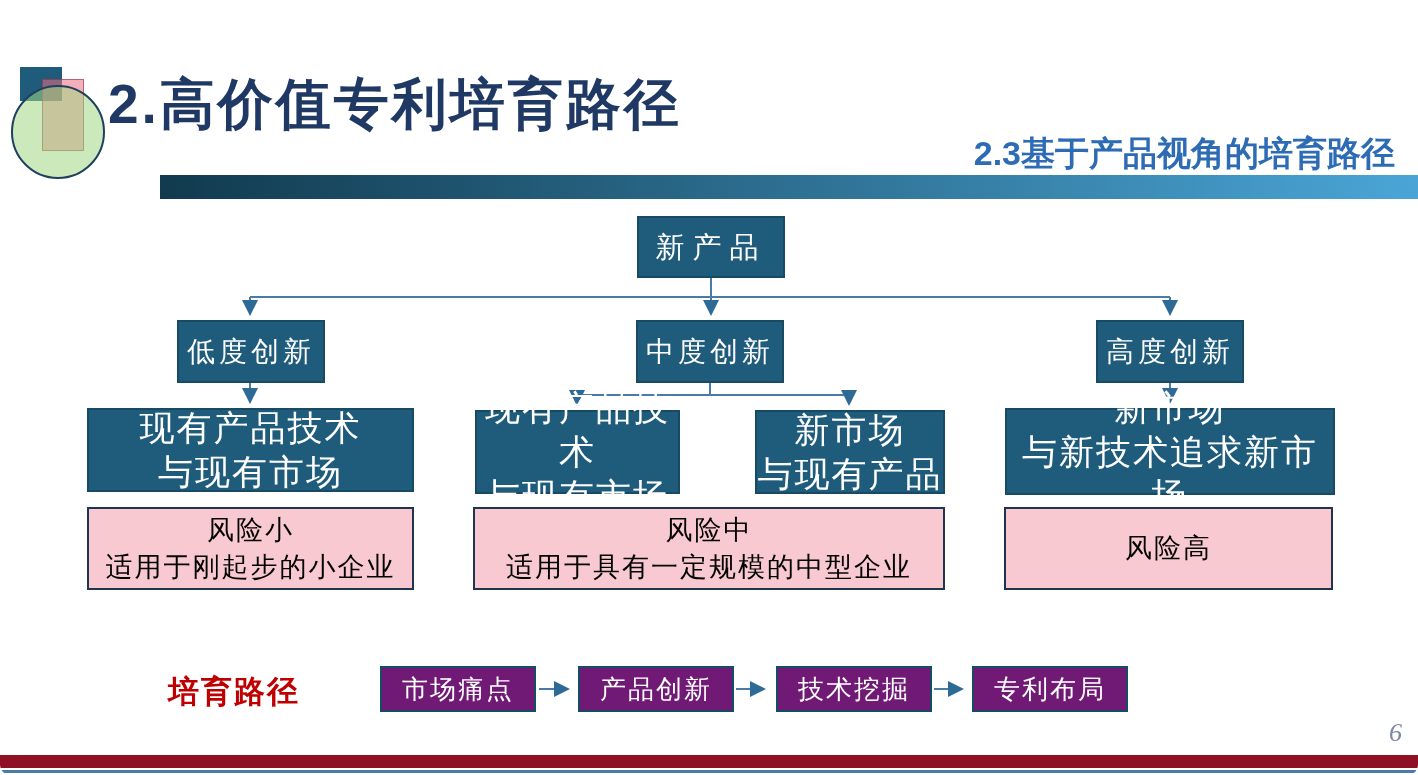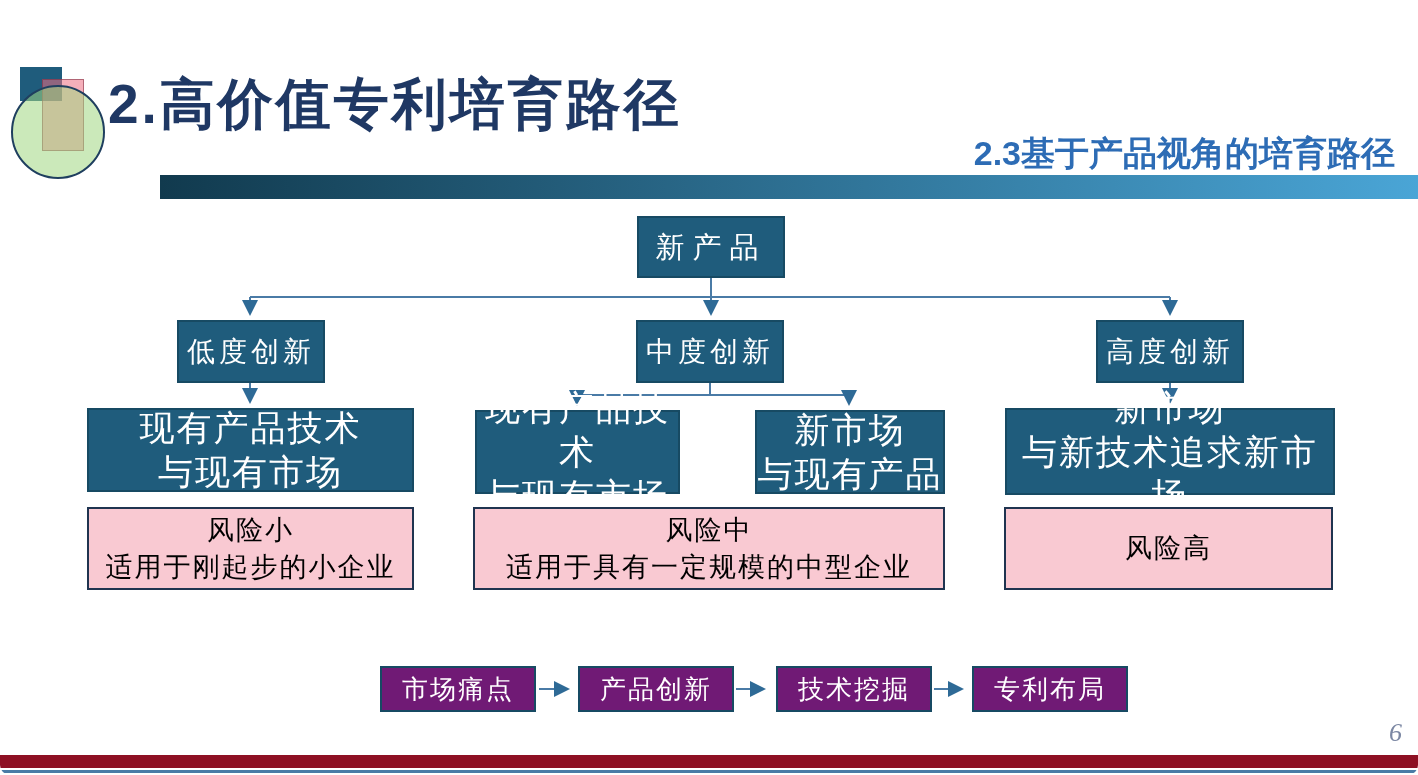--- a/index.html
+++ b/index.html
@@ -149,20 +149,21 @@
     <span class="ln">适用于刚起步的小企业</span>
   </div>
   <div class="pink-box pink-mid">
     <span class="ln">风险中</span>
     <span class="ln">适用于具有一定规模的中型企业</span>
   </div>
   <div class="pink-box pink-high">
     <span class="ln">风险高</span>
   </div>
 
+  <div class="flow-label">培育路径</div>
   <div class="step-box step-1">市场痛点</div>
   <div class="step-box step-3">技术挖掘</div>
   <div class="step-box step-2">产品创新</div>
   <div class="step-box step-4">专利布局</div>
 
   <div class="page-number">6</div>
   <div class="footer-bar-red"></div>
   <div class="footer-bar-blue"></div>
 
 </div>

